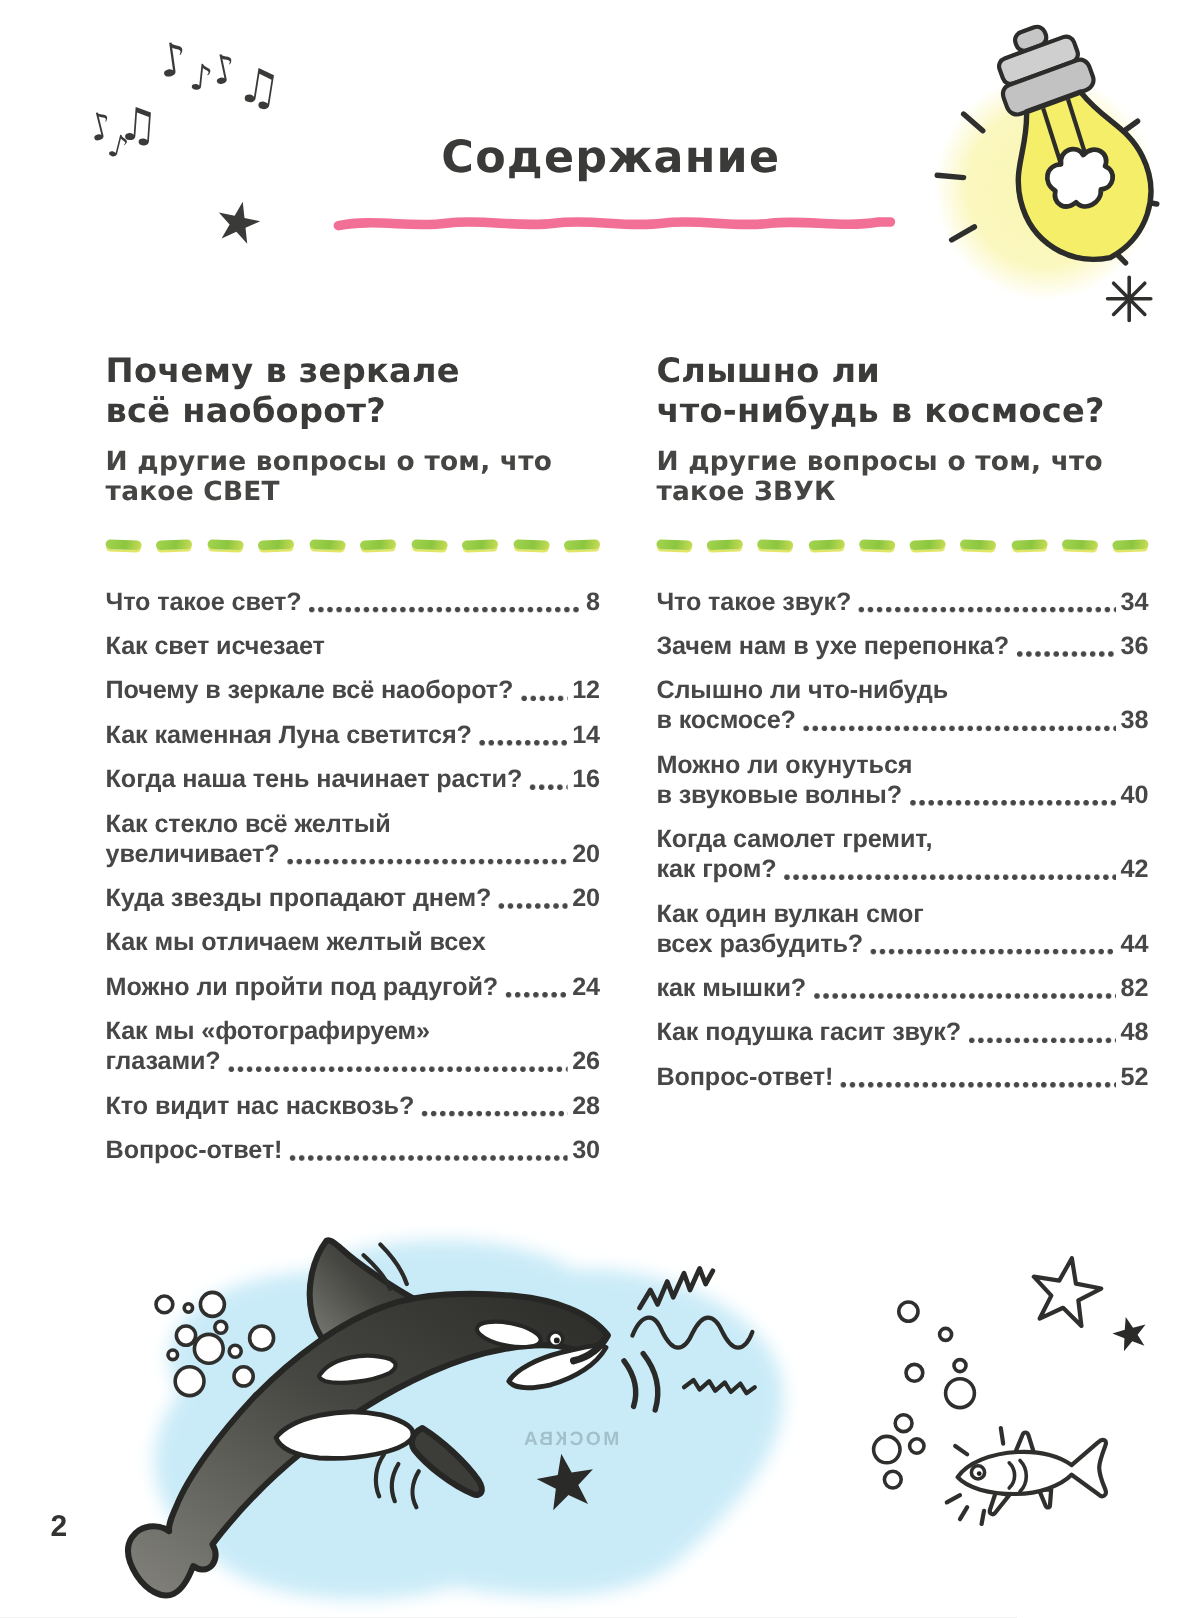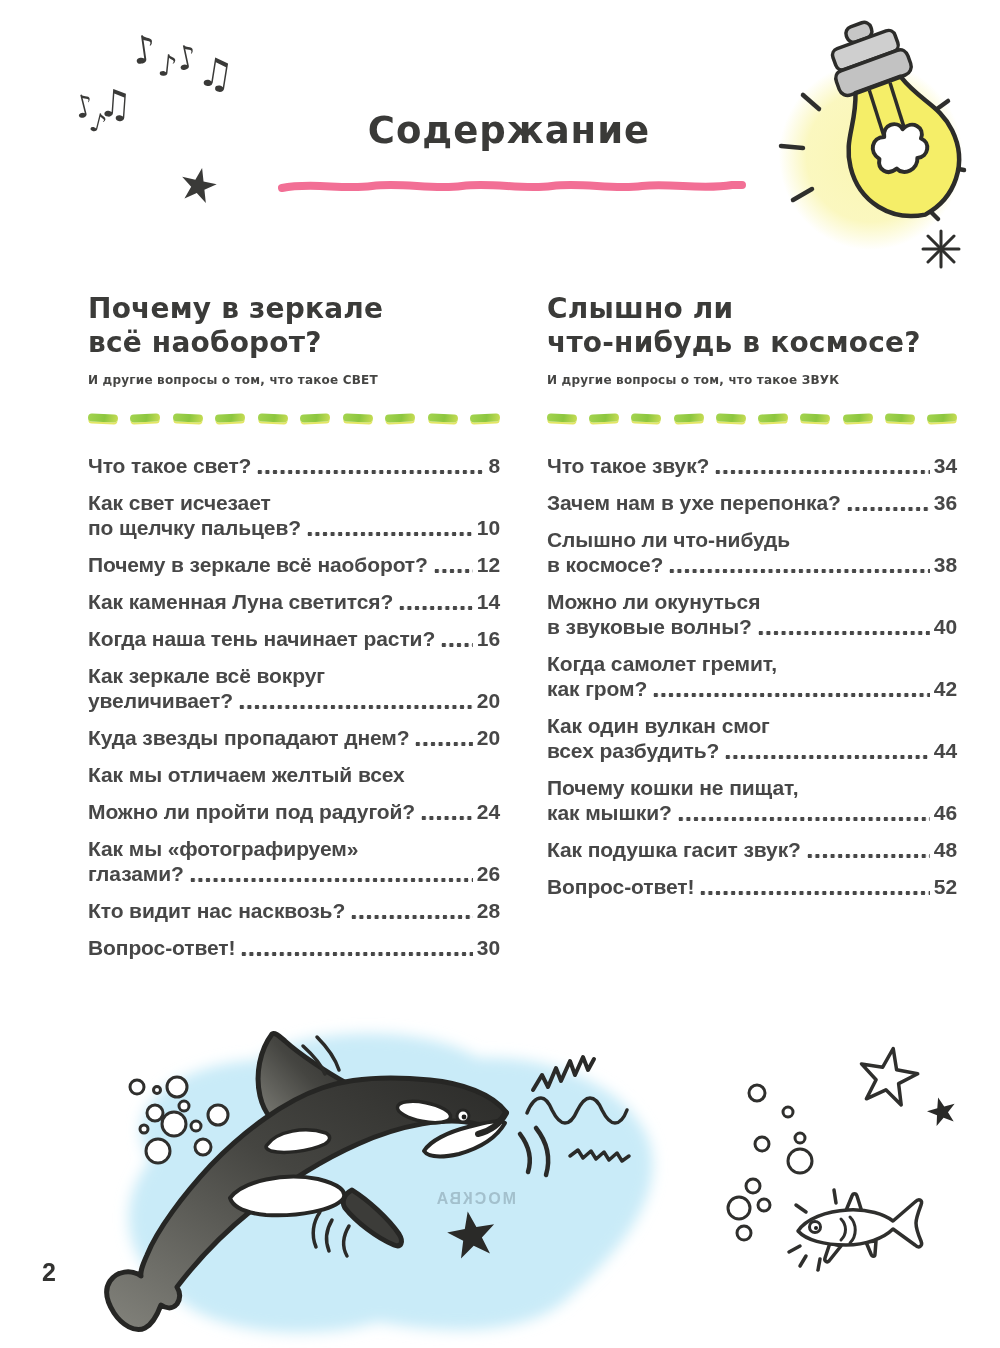--- a/index.html
+++ b/index.html
@@ -28,21 +28,21 @@
   .asterisk{position:absolute;left:918px;top:226px;}
 
   
   .col{position:absolute;top:276px;margin-top:16px;}
   .col.left{left:88px;width:412px;}
   .col.right{left:547px;width:410px;}
   .col h2{margin:0;font-family:"DejaVu Sans",sans-serif;font-weight:bold;
         font-size:28px;line-height:34px;color:#3b3b39;white-space:pre-line;
         letter-spacing:.2px;}
   .subtitle{margin:13px 0 0 0;font-family:"DejaVu Sans",sans-serif;font-weight:bold;
-        font-size:12px;color:#454543;letter-spacing:.2px;}
+        font-size:22px;color:#454543;letter-spacing:.2px;}
   .dashline{margin-top:27px;display:flex;justify-content:space-between;height:10px;}
   .dashline i{display:block;width:30px;height:8px;border-radius:5px;
         background:linear-gradient(100deg,#a4d44f 0%,#8cc63f 55%,#c9dd55 100%);
         box-shadow:0 2.5px 0 -0.5px rgba(226,229,92,.95);}
   .dashline i:nth-child(odd){transform:rotate(2deg);}
   .dashline i:nth-child(even){transform:rotate(-2deg);}
 
   .toc{margin-top:29px;color:#474747;font-weight:bold;font-size:21px;line-height:25px;
         letter-spacing:-0.1px;}
   .toc-entry{margin-bottom:12px;}
@@ -135,25 +135,20 @@
     <div class="toc">
         <div class="toc-entry">
           <div class="toc-row">
             <span class="toc-text">Что такое свет?</span>
             <span class="toc-leader"></span>
             <span class="toc-page">8</span>
           </div>
         </div>
         <div class="toc-entry">
           <div class="toc-line">Как свет исчезает</div>
-          <div class="toc-row">
-            <span class="toc-text">по щелчку пальцев?</span>
-            <span class="toc-leader"></span>
-            <span class="toc-page">10</span>
-          </div>
         </div>
         <div class="toc-entry">
           <div class="toc-row">
             <span class="toc-text">Почему в зеркале всё наоборот?</span>
             <span class="toc-leader"></span>
             <span class="toc-page">12</span>
           </div>
         </div>
         <div class="toc-entry">
           <div class="toc-row">
@@ -163,21 +158,21 @@
           </div>
         </div>
         <div class="toc-entry">
           <div class="toc-row">
             <span class="toc-text">Когда наша тень начинает расти?</span>
             <span class="toc-leader"></span>
             <span class="toc-page">16</span>
           </div>
         </div>
         <div class="toc-entry">
-          <div class="toc-line">Как зеркале всё вокруг</div>
+          <div class="toc-line">Как стекло всё желтый</div>
           <div class="toc-row">
             <span class="toc-text">увеличивает?</span>
             <span class="toc-leader"></span>
             <span class="toc-page">20</span>
           </div>
         </div>
         <div class="toc-entry">
           <div class="toc-row">
             <span class="toc-text">Куда звезды пропадают днем?</span>
             <span class="toc-leader"></span>
@@ -276,25 +271,24 @@
         </div>
         <div class="toc-entry">
           <div class="toc-line">Как один вулкан смог</div>
           <div class="toc-row">
             <span class="toc-text">всех разбудить?</span>
             <span class="toc-leader"></span>
             <span class="toc-page">44</span>
           </div>
         </div>
         <div class="toc-entry">
-          <div class="toc-line">Почему кошки не пищат,</div>
           <div class="toc-row">
             <span class="toc-text">как мышки?</span>
             <span class="toc-leader"></span>
-            <span class="toc-page">46</span>
+            <span class="toc-page">82</span>
           </div>
         </div>
         <div class="toc-entry">
           <div class="toc-row">
             <span class="toc-text">Как подушка гасит звук?</span>
             <span class="toc-leader"></span>
             <span class="toc-page">48</span>
           </div>
         </div>
         <div class="toc-entry">

